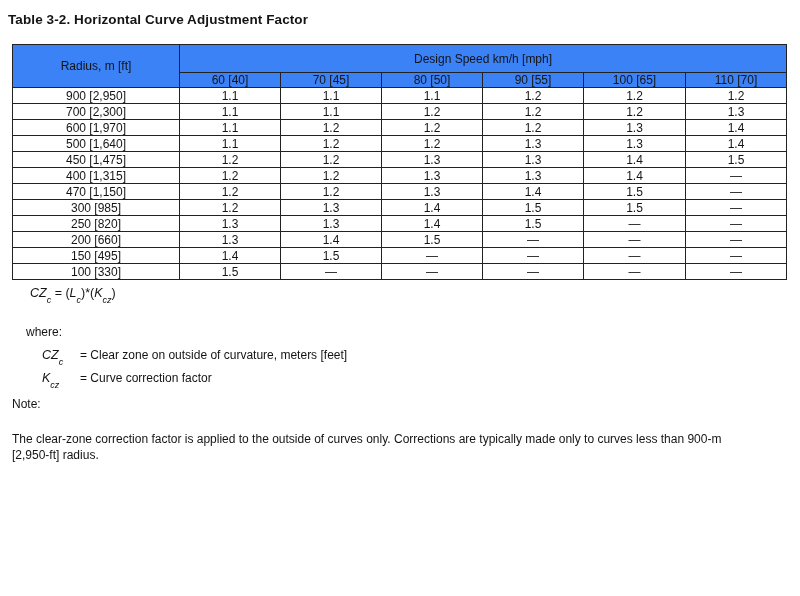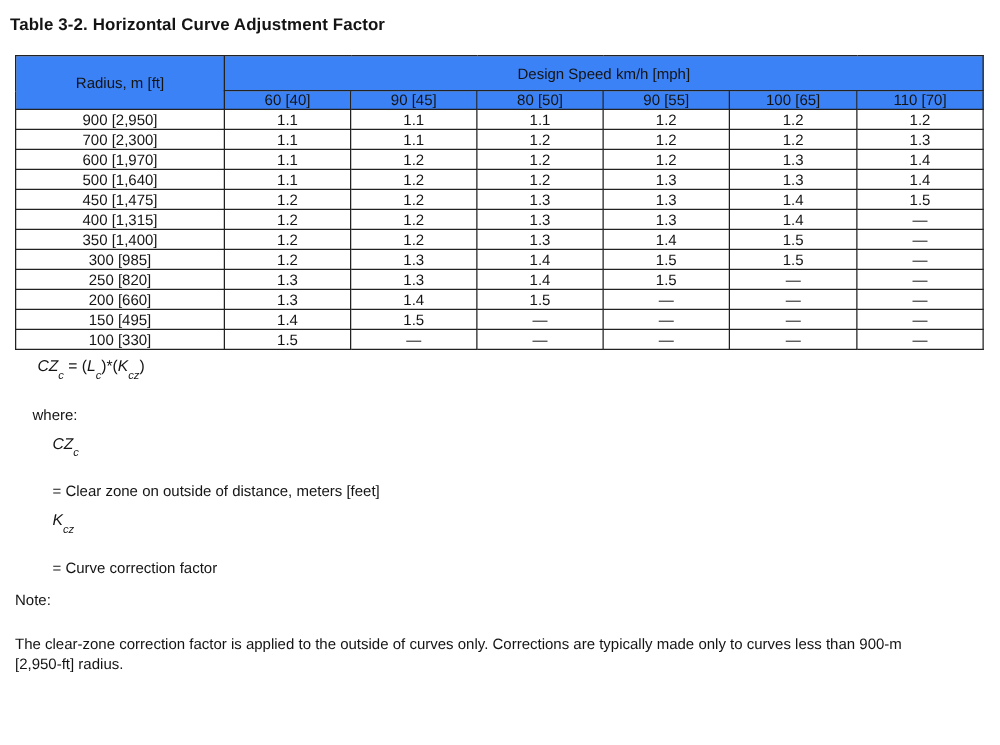--- a/index.html
+++ b/index.html
@@ -46,21 +46,21 @@
   .formula i, .where-label, .def-sym i { font-style: italic; }
   sub.var-sub {
     font-size: 9px;
     font-style: italic;
     position: relative;
     top: 2px;
     line-height: 0;
   }
   .where-line { margin: 25px 0 0 14px; font-style: normal; }
   .definitions { margin: 6px 0 0 30px; }
-  .def-row { display: flex; margin-top: 9px; align-items: flex-start; flex-direction: column; }
+  .def-row { display: flex; margin-top: 9px; align-items: center; }
   .def-sym { width: 38px; flex: 0 0 38px; font-size: 12.5px; }
   .def-text { flex: 1; }
   .note-line { display: flex; margin: 12px 0 0 0; flex-direction: column; }
   .note-label { flex: 0 0 34px; }
   .note-text { flex: 1; max-width: 746px; line-height: 1.35; }
 </style>
 </head>
 <body>
 
 <div class="page">
@@ -77,21 +77,21 @@
         <col style="width:102px">
         <col style="width:101px">
     </colgroup>
     <thead>
       <tr class="speed-band-row">
         <th rowspan="2">Radius, m [ft]</th>
         <th colspan="6">Design Speed km/h [mph]</th>
       </tr>
       <tr class="speed-cols-row">
           <th>60 [40]</th>
-          <th>90 [45]</th>
+          <th>70 [45]</th>
           <th>80 [50]</th>
           <th>90 [55]</th>
           <th>100 [65]</th>
           <th>110 [70]</th>
         </tr>
     </thead>
     <tbody>
         <tr>
           <td>900 [2,950]</td>
           <td>1.1</td>
@@ -140,21 +140,21 @@
         <tr>
           <td>400 [1,315]</td>
           <td>1.2</td>
           <td>1.2</td>
           <td>1.3</td>
           <td>1.3</td>
           <td>1.4</td>
           <td>—</td>
         </tr>
         <tr>
-          <td>350 [1,400]</td>
+          <td>470 [1,150]</td>
           <td>1.2</td>
           <td>1.2</td>
           <td>1.3</td>
           <td>1.4</td>
           <td>1.5</td>
           <td>—</td>
         </tr>
         <tr>
           <td>300 [985]</td>
           <td>1.2</td>
@@ -205,21 +205,21 @@
 
   <div class="notes">
 
     <div class="formula"><i>CZ</i><sub class="var-sub">c</sub><span> = (</span><i>L</i><sub class="var-sub">c</sub><span>)*(</span><i>K</i><sub class="var-sub">cz</sub><span>)</span></div>
 
     <div class="where-line">where:</div>
 
     <div class="definitions">
         <div class="def-row">
           <span class="def-sym"><i>CZ</i><sub class="var-sub">c</sub></span>
-          <span class="def-text">=  Clear zone on outside of distance, meters [feet]</span>
+          <span class="def-text">=  Clear zone on outside of curvature, meters [feet]</span>
         </div>
         <div class="def-row">
           <span class="def-sym"><i>K</i><sub class="var-sub">cz</sub></span>
           <span class="def-text">=  Curve correction factor</span>
         </div>
       </div>
 
     <div class="note-line">
       <span class="note-label">Note:</span>
       <span class="note-text">The clear-zone correction factor is applied to the outside of curves only. Corrections are typically made only to curves less than 900-m [2,950-ft] radius.</span>

